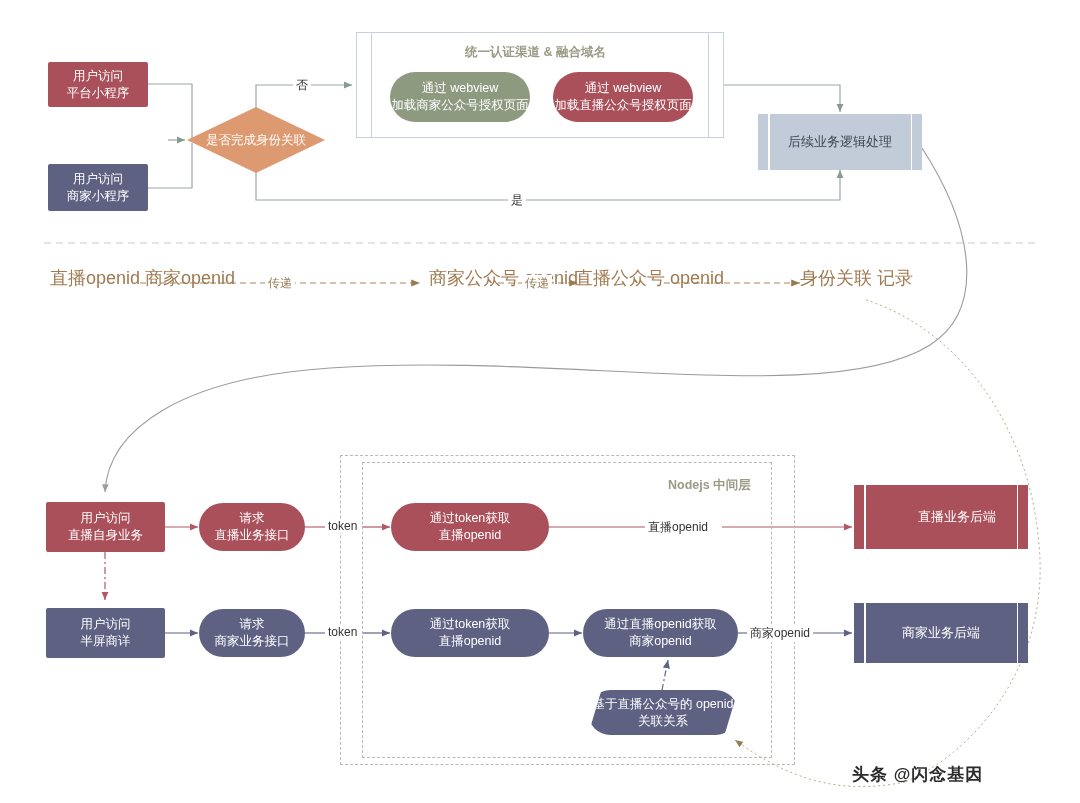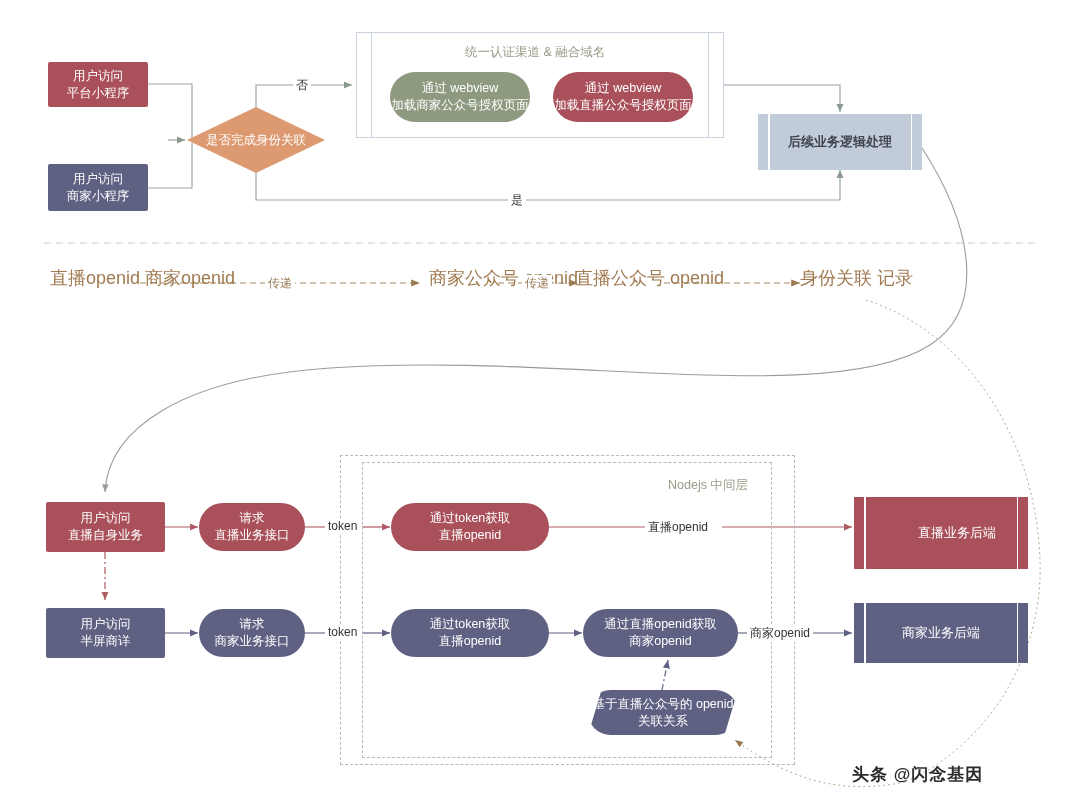--- a/index.html
+++ b/index.html
@@ -6,34 +6,34 @@
   body{width:1080px;height:803px;font-family:"Liberation Sans","DejaVu Sans",sans-serif;}
   #canvas{position:relative;width:1080px;height:803px;overflow:hidden;background:#fff;}
   .node{position:absolute;display:flex;align-items:center;justify-content:center;text-align:center;color:#fff;line-height:1.35;box-sizing:border-box;}
   .node span{display:block;}
   .t12{font-size:12.5px;border-radius:25px;}
   .t13{font-size:13px;}
   .rounded{border-radius:2px;}
   .red{background:#a9505a;}
   .purple{background:#5f6183;}
   .green{background:#8e9a80;}
-  .bluegray{background:#c2ccd9;color:#3f4652;font-weight:bold;}
+  .bluegray{background:#c2ccd9;color:#3f4652;}
   .subproc{position:absolute;box-sizing:border-box;display:flex;align-items:center;justify-content:center;text-align:center;color:#fff;}
   .subproc:before,.subproc:after{content:"";position:absolute;top:0;bottom:0;width:1.5px;background:#fff;}
   .subproc:before{left:10px;}
   .subproc:after{right:10px;}
   .label{position:absolute;background:#fff;padding:0 3px;font-size:12px;color:#444;white-space:nowrap;}
   .lbl-brown{color:#9a7a55;}
   .lbl-dark{color:#333;}
   .txt{position:absolute;white-space:nowrap;text-align:center;}
   .brown{color:#a07a50;font-size:18px;line-height:1.4;}
   .groupbox{position:absolute;box-sizing:border-box;}
   .solidgroup{border:1px solid #c9d2dc;}
   .dashgroup{border:1px dashed #b9b9b9;}
-  .grouptitle{position:absolute;font-size:12.5px;font-weight:normal;color:#9a9a86;white-space:nowrap;}
+  .grouptitle{position:absolute;font-size:12.5px;font-weight:bold;color:#9a9a86;white-space:nowrap;}
   .wm{position:absolute;font-size:17px;font-weight:bold;color:#2b2b2b;letter-spacing:1px;white-space:nowrap;}
   svg.layer{position:absolute;left:0;top:0;width:1080px;height:803px;pointer-events:none;}
   .para{position:absolute;color:#fff;display:flex;align-items:center;justify-content:center;text-align:center;
         clip-path:polygon(9% 0%, 100% 0%, 91% 100%, 0% 100%);}
 </style>
 </head>
 <body>
 
 <div id="canvas">
 
@@ -212,21 +212,21 @@
     </div>
   </div>
 
   <div class="para purple t12" style="left:588px;top:690px;width:150px;height:45px;">
     <div>
       <span>基于直播公众号的</span>
       <span>openid关联关系</span>
     </div>
   </div>
 
-  <div class="subproc red t13" style="left:854px;top:497px;width:174px;height:72px;padding-left:32px;">
+  <div class="subproc red t13" style="left:854px;top:485px;width:174px;height:64px;padding-left:32px;">
     <span>直播业务后端</span>
   </div>
   <div class="subproc purple t13" style="left:854px;top:603px;width:174px;height:60px;">
     <span>商家业务后端</span>
   </div>
 
   <div class="label lbl-dark" style="left:325px;top:519px;">token</div>
   <div class="label lbl-dark" style="left:325px;top:625px;">token</div>
   <div class="label lbl-dark" style="left:645px;top:519px;">直播openid</div>
   <div class="label lbl-dark" style="left:747px;top:625px;">商家openid</div>

